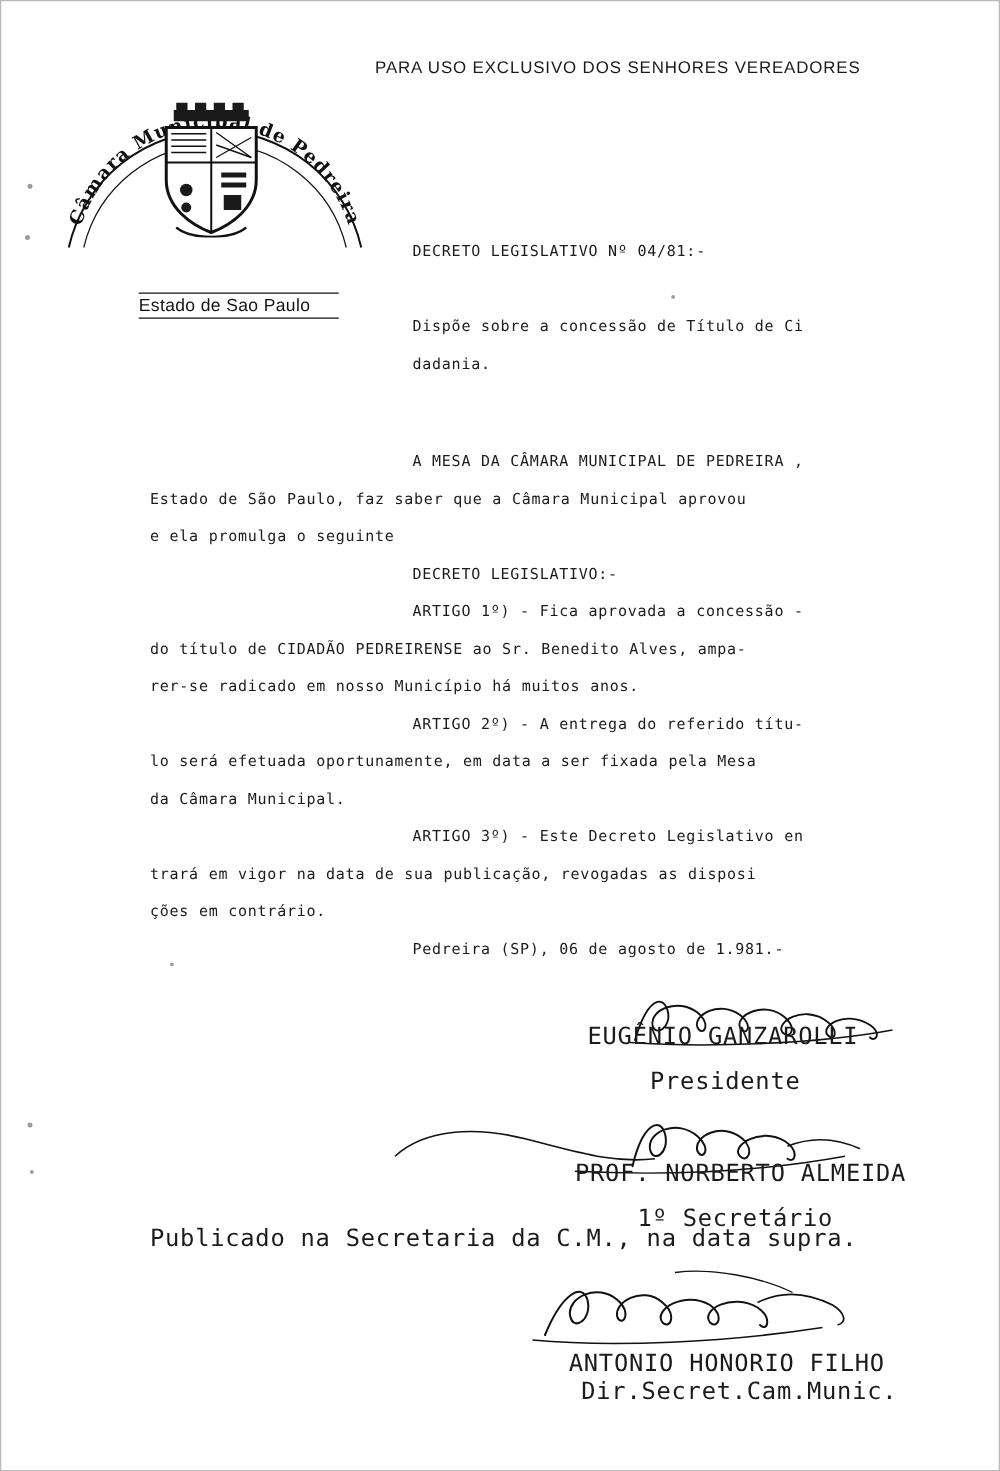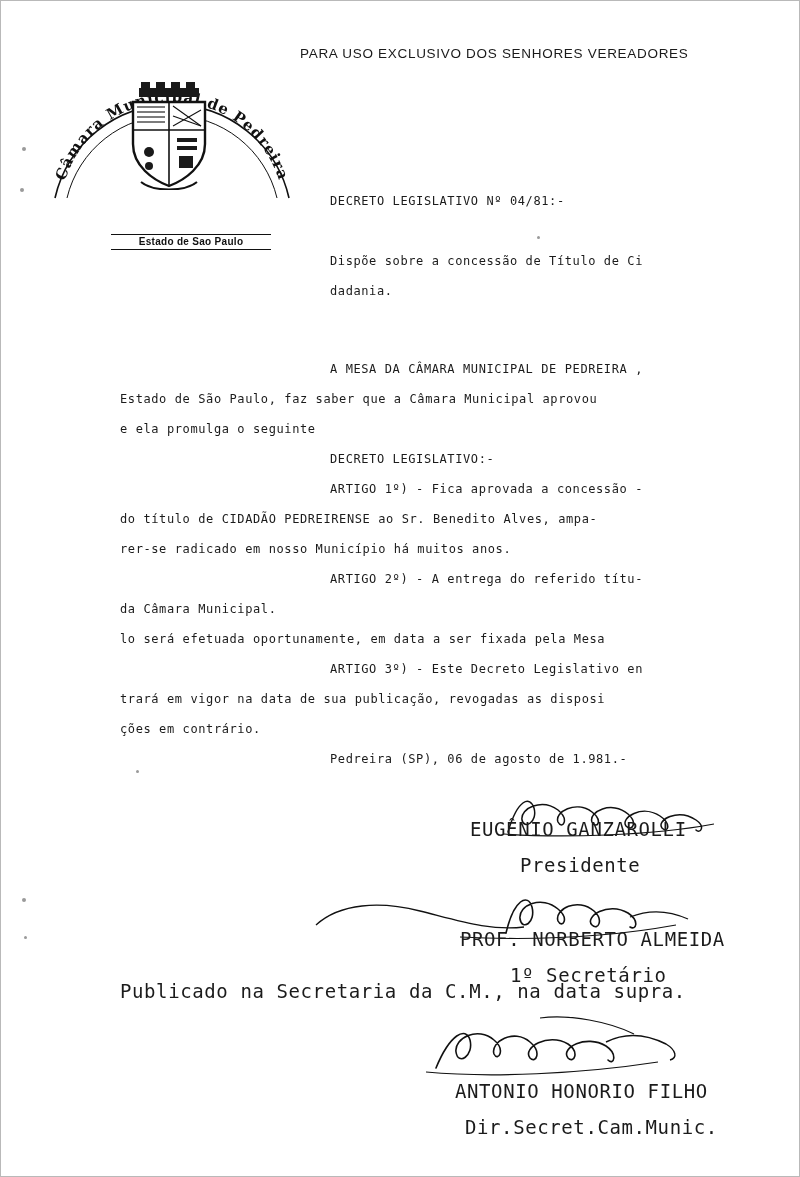--- a/index.html
+++ b/index.html
@@ -61,24 +61,23 @@
     left: 78px;
     top: 34px;
     width: 92px;
     height: 108px;
   }
   .state-label {
     position: absolute;
     left: 66px;
     top: 186px;
     width: 160px;
-    text-align: center;
     font-family: "Liberation Sans", sans-serif;
-    font-size: 10px;
-    font-weight: bold;
+    font-size: 14px;
+    font-weight: normal;
     color: #111;
     border-top: 1.5px solid #111;
     border-bottom: 1.5px solid #111;
     padding: 1px 0 2px 0;
     letter-spacing: 0.3px;
   }
 
   
   .doc-body {
     position: absolute;
@@ -209,22 +208,22 @@
     <div class="ln ind-0">Estado de São Paulo, faz saber que a Câmara Municipal aprovou</div>
     <div class="ln ind-0">e ela promulga o seguinte</div>
 
     <div class="ln ind-1">DECRETO LEGISLATIVO:-</div>
 
     <div class="ln ind-1">ARTIGO 1º) - Fica aprovada a concessão -</div>
     <div class="ln ind-0">do título de CIDADÃO PEDREIRENSE ao Sr. Benedito Alves, ampa-</div>
     <div class="ln ind-0">rer-se radicado em nosso Município há muitos anos.</div>
 
     <div class="ln ind-1">ARTIGO 2º) - A entrega do referido títu-</div>
+    <div class="ln ind-0">lo será efetuada oportunamente, em data a ser fixada pela Mesa</div>
     <div class="ln ind-0">da Câmara Municipal.</div>
-    <div class="ln ind-0">lo será efetuada oportunamente, em data a ser fixada pela Mesa</div>
 
     <div class="ln ind-1">ARTIGO 3º) - Este Decreto Legislativo en</div>
     <div class="ln ind-0">trará em vigor na data de sua publicação, revogadas as disposi</div>
     <div class="ln ind-0">ções em contrário.</div>
 
     <div class="ln ind-1">Pedreira (SP), 06 de agosto de 1.981.-</div>
   </div>
 
   <div class="sig-scribble" style="left:500px; top:790px;">
     <svg width="230" height="50" viewBox="0 0 230 50" xmlns="http://www.w3.org/2000/svg">
@@ -265,16 +264,16 @@
                C 86,38 78,50 74,42 C 70,30 94,16 110,30 C 122,40 116,52 110,46
                C 102,36 128,20 148,32 C 160,40 154,52 148,46 C 140,36 166,22 186,34
                C 198,42 194,54 188,48" fill="none" stroke="#111" stroke-width="1.6" stroke-linecap="round"></path>
       <path d="M 186,30 C 206,20 226,22 246,32 C 256,38 258,46 250,48" fill="none" stroke="#111" stroke-width="1.4"></path>
       <path d="M 6,60 C 70,66 160,62 238,50" fill="none" stroke="#111" stroke-width="1.2"></path>
       <path d="M 120,6 C 150,2 190,10 214,22" fill="none" stroke="#111" stroke-width="1.1"></path>
     </svg>
   </div>
   <div class="sig-block" style="top:1080px;">
     <div class="sig-name" style="padding-left:335px;">ANTONIO HONORIO FILHO</div>
-    <div class="sig-role" style="padding-left:345px; margin-top:14px;">Dir.Secret.Cam.Munic.</div>
+    <div class="sig-role" style="padding-left:345px; ">Dir.Secret.Cam.Munic.</div>
   </div>
 
 </div>
 
 </body></html>

